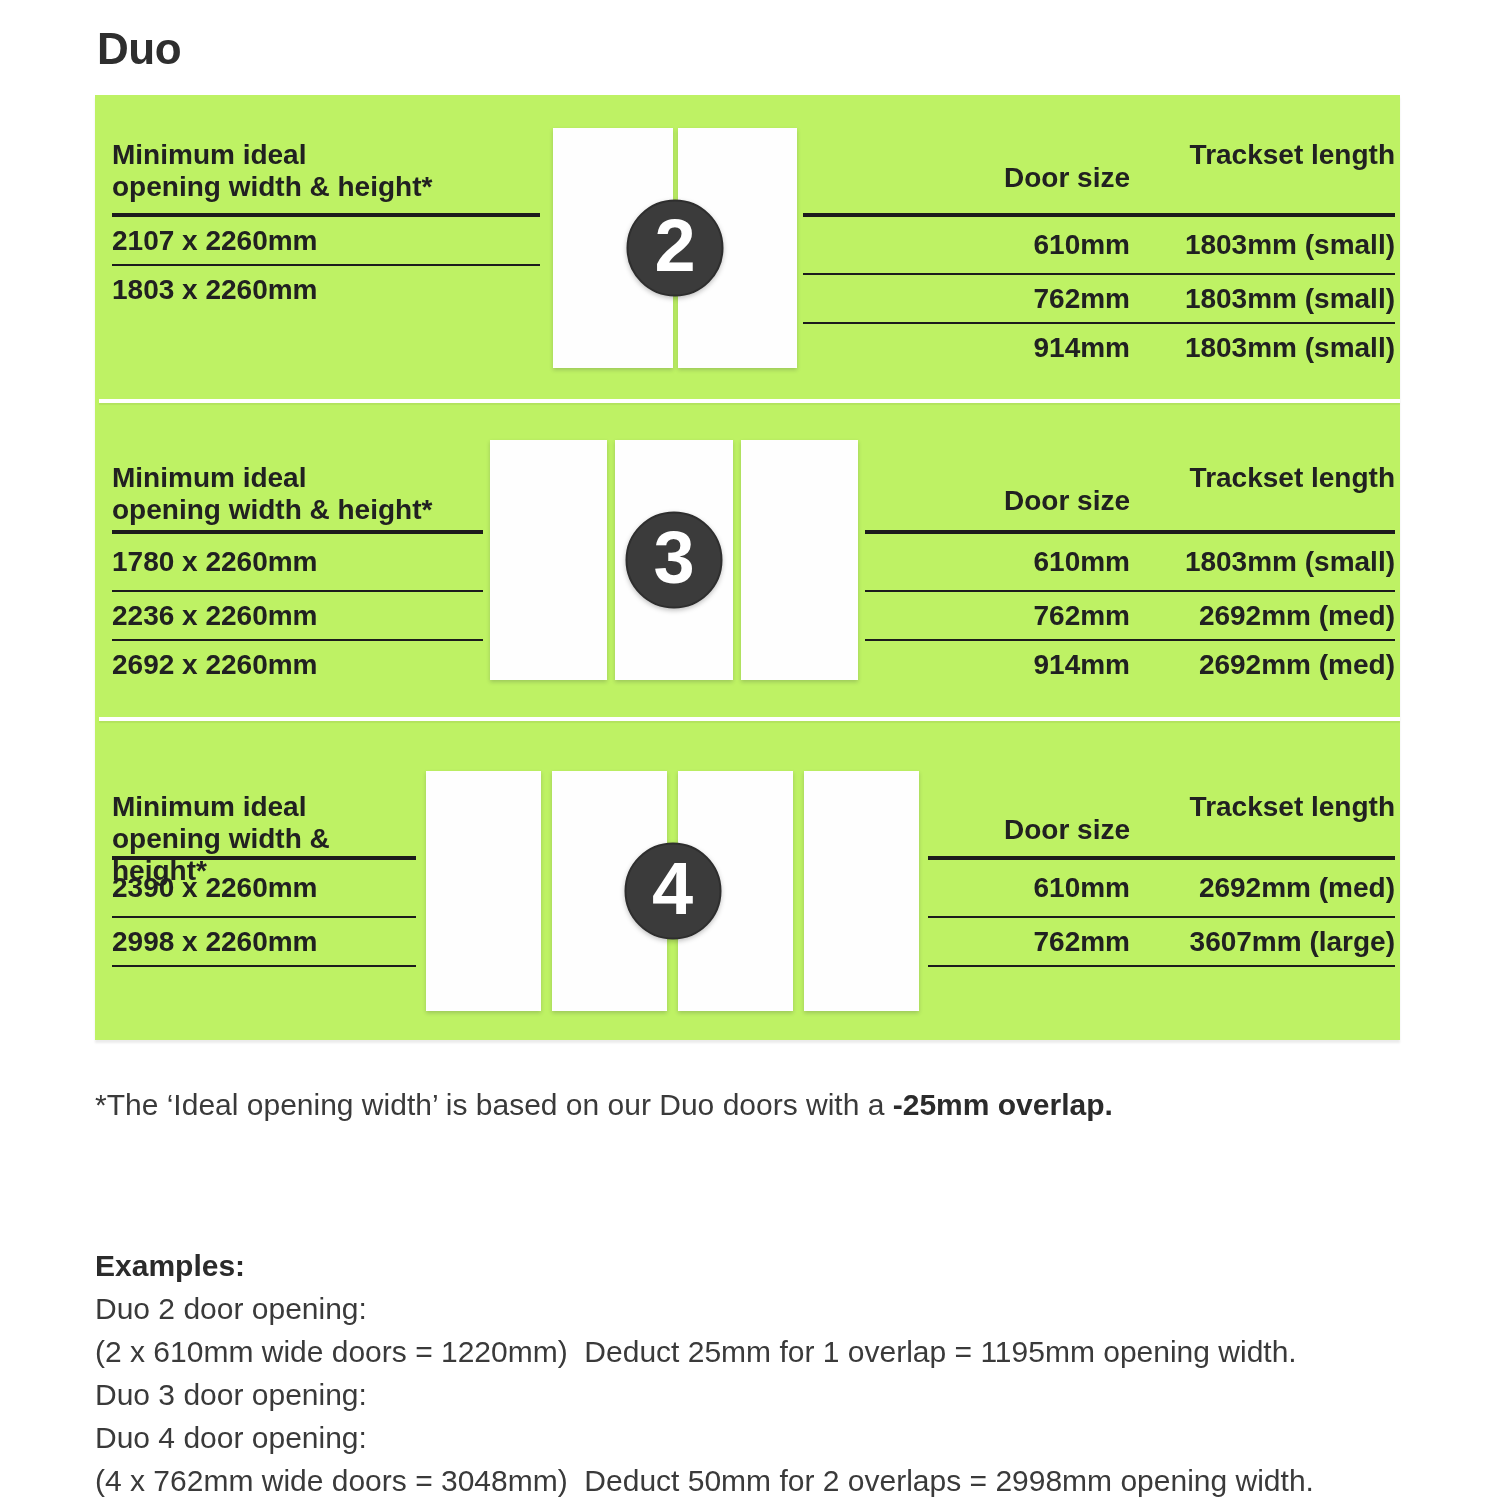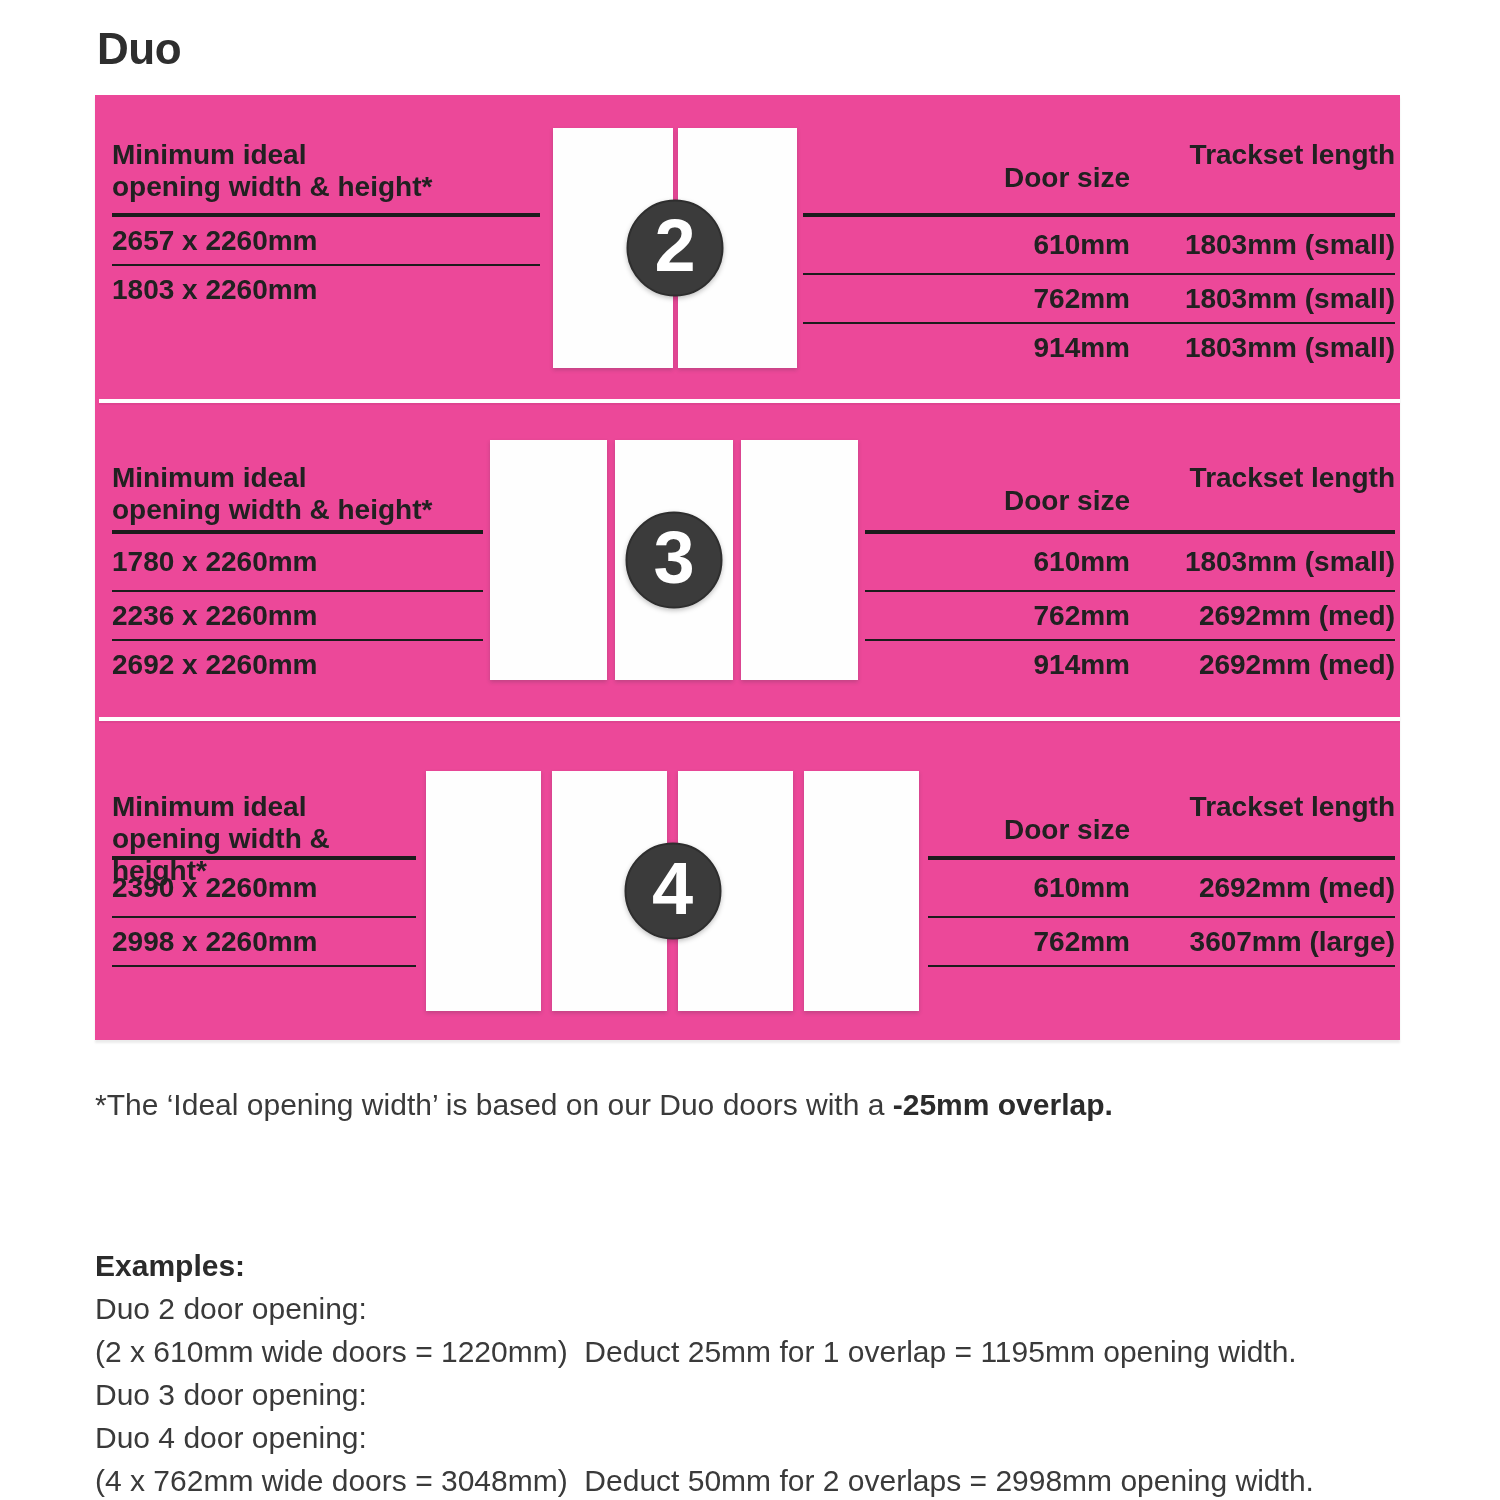--- a/index.html
+++ b/index.html
@@ -8,21 +8,21 @@
     font-family:"Liberation Sans","DejaVu Sans",sans-serif;color:#1f1f1f;
   }
   
   .page-title{
     position:absolute;left:97px;top:24px;font-size:44px;font-weight:700;
     letter-spacing:-0.5px;color:#2e2e2e;
   }
   
   .panel{
     position:absolute;left:95px;top:95px;width:1305px;height:945px;
-    background:#ec4899;box-shadow:0 3px 2px rgba(0,0,0,0.08);
+    background:#bef264;box-shadow:0 3px 2px rgba(0,0,0,0.08);
   }
   .section{position:absolute;left:0;width:100%;}
   .sec1{top:0;height:304px;}
   .sec2{top:309px;height:313px;}
   .sec3{top:628px;height:317px;}
   .divider{
     position:absolute;left:4px;right:0;height:4px;background:#ffffff;
     box-shadow:0 2px 1px rgba(0,0,0,0.06);
   }
   .divider.d1{top:304px;}
@@ -109,21 +109,21 @@
         <div>Minimum ideal</div>
         <div>opening width &amp; height*</div>
       </div>
       <div class="rt-header">
         <div class="hdr-size">Door size</div>
         <div class="hdr-track">Trackset length</div>
       </div>
       <div class="rule lt"></div>
       <div class="rule rt"></div>
       <div class="rows lt">
-        <div class="row">2657 x 2260mm</div>
+        <div class="row">2107 x 2260mm</div>
         <div class="row no-border">1803 x 2260mm</div>
       </div>
       <div class="rows rt">
         <div class="row first">
           <div class="cell-size">610mm</div>
           <div class="cell-track">1803mm (small)</div>
         </div>
         <div class="row">
           <div class="cell-size">762mm</div>
           <div class="cell-track">1803mm (small)</div>

